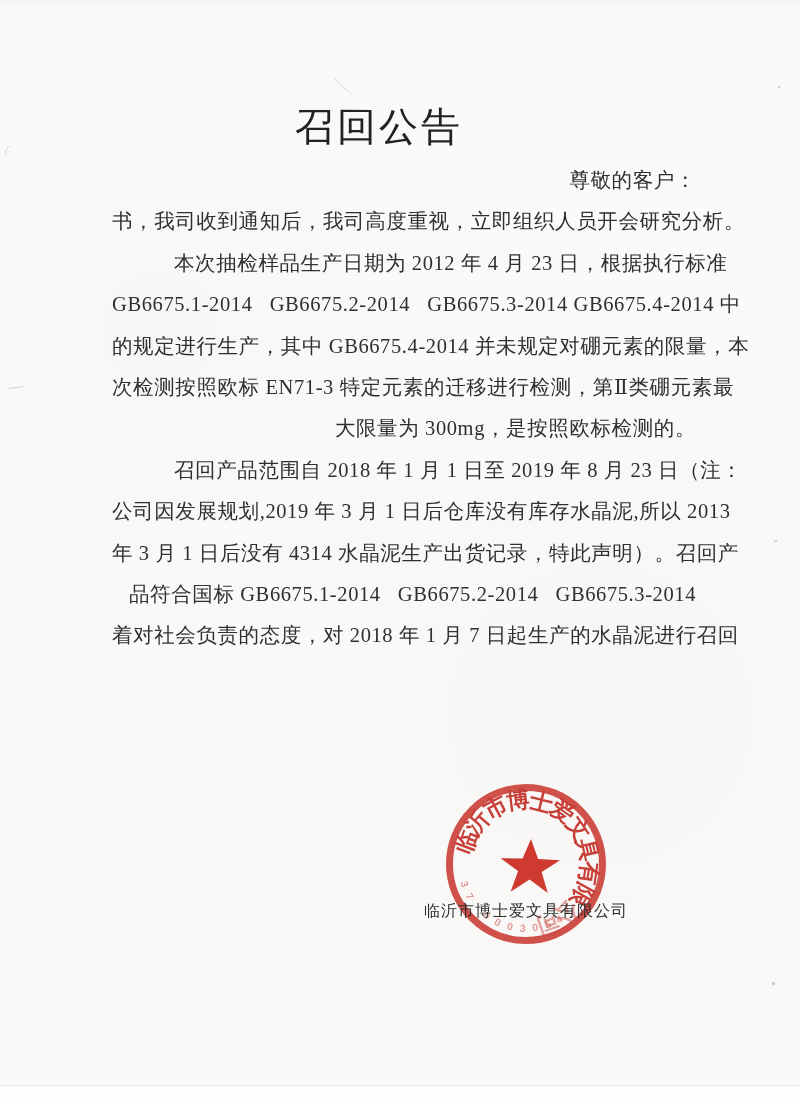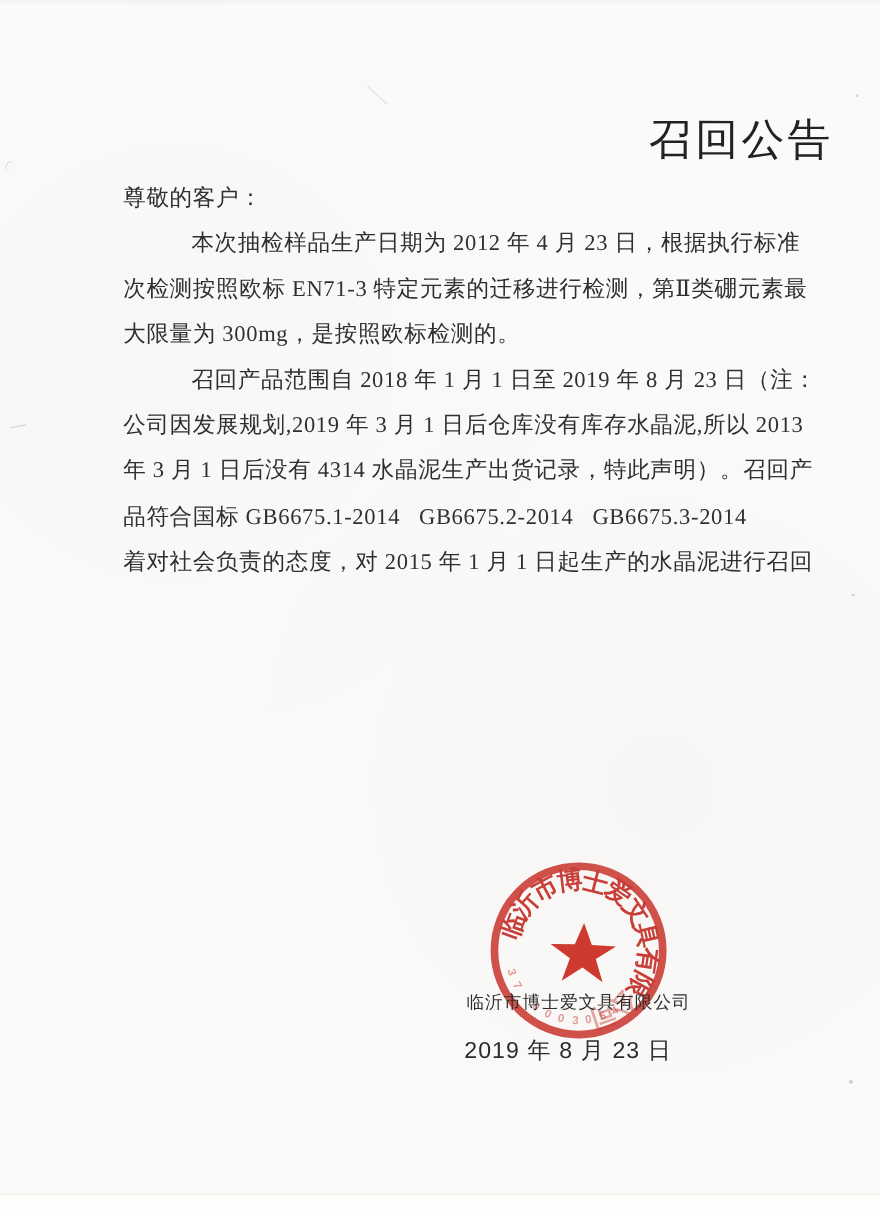--- a/index.html
+++ b/index.html
@@ -12,28 +12,28 @@
     position:relative;width:800px;height:1100px;
     background:
       radial-gradient(circle at 20% 30%, rgba(0,0,0,0.012), transparent 40%),
       radial-gradient(circle at 75% 65%, rgba(0,0,0,0.015), transparent 45%),
       linear-gradient(180deg, rgba(0,0,0,0.03) 0px, rgba(0,0,0,0) 5px),
       #fbfaf8;
     color:#2f2f2f;
   }
   .doc-title{
     position:absolute;top:100px;left:0;width:758px;
-    text-align:right;font-size:39px;letter-spacing:3px;color:#222;
+    text-align:center;font-size:39px;letter-spacing:3px;color:#222;
     font-weight:400;
   }
   .body-text{
     position:absolute;top:160px;left:112px;width:584px;
     font-size:20.5px;line-height:41.4px;letter-spacing:0.6px;
   }
-  .line{white-space:pre;}
+  .line{white-space:pre;text-align:right;}
   .line.indent{padding-left:62px;}
   .signature-company{
     position:absolute;top:901px;left:424px;
     font-size:16px;letter-spacing:1px;color:#2e2e2e;z-index:3;
   }
   .signature-date{
     position:absolute;top:941px;left:422px;
     font-family:"Liberation Sans","DejaVu Sans",sans-serif;
     font-size:21px;letter-spacing:1px;color:#2b2b2b;z-index:3;
   }
@@ -76,28 +76,31 @@
 </head>
 <body>
 
 <div class="page">
 
   <div class="doc-title">召回公告</div>
 
   <div class="body-text">
     <div class="line">尊敬的客户：</div>
     <div id="paragraphs">
+        <div class="line">书，我司收到通知后，我司高度重视，立即组织人员开会研究分析。</div>
         <div class="line indent">本次抽检样品生产日期为 2012 年 4 月 23 日，根据执行标准</div>
+        <div class="line">GB6675.1-2014   GB6675.2-2014   GB6675.3-2014 GB6675.4-2014 中</div>
+        <div class="line">的规定进行生产，其中 GB6675.4-2014 并未规定对硼元素的限量，本</div>
         <div class="line">次检测按照欧标 EN71-3 特定元素的迁移进行检测，第Ⅱ类硼元素最</div>
         <div class="line">大限量为 300mg，是按照欧标检测的。</div>
         <div class="line indent">召回产品范围自 2018 年 1 月 1 日至 2019 年 8 月 23 日（注：</div>
         <div class="line">公司因发展规划,2019 年 3 月 1 日后仓库没有库存水晶泥,所以 2013</div>
         <div class="line">年 3 月 1 日后没有 4314 水晶泥生产出货记录，特此声明）。召回产</div>
         <div class="line">品符合国标 GB6675.1-2014   GB6675.2-2014   GB6675.3-2014</div>
-        <div class="line">着对社会负责的态度，对 2015 年 1 月 1 日起生产的水晶泥进行召回</div>
+        <div class="line">着对社会负责的态度，对 2018 年 1 月 7 日起生产的水晶泥进行召回</div>
       </div>
   </div>
 
   <div class="seal" id="seal">
     <div class="seal-ring"></div>
     <div class="seal-star"></div>
   <div class="seal-char" style="left: 11.7994px; top: 49.4527px; transform: rotate(-70deg);">临</div>
       <div class="seal-char" style="left: 23.4533px; top: 29.6683px; transform: rotate(-49deg);">沂</div>
       <div class="seal-char" style="left: 41.4233px; top: 15.3743px; transform: rotate(-28deg);">市</div>
       <div class="seal-char" style="left: 63.3222px; top: 8.46959px; transform: rotate(-7deg);">博</div>
@@ -114,21 +117,20 @@
       <div class="seal-digit" style="left: 40.0393px; top: 129.775px; transform: rotate(37.5deg);">0</div>
       <div class="seal-digit" style="left: 50.9442px; top: 136.523px; transform: rotate(26deg);">0</div>
       <div class="seal-digit" style="left: 62.9757px; top: 140.961px; transform: rotate(14.5deg);">0</div>
       <div class="seal-digit" style="left: 75.6505px; top: 142.912px; transform: rotate(3deg);">3</div>
       <div class="seal-digit" style="left: 88.4598px; top: 142.297px; transform: rotate(351.5deg);">0</div>
       <div class="seal-digit" style="left: 100.889px; top: 139.14px; transform: rotate(340deg);">5</div>
       <div class="seal-digit" style="left: 112.44px; top: 133.569px; transform: rotate(328.5deg);">4</div>
     </div>
 
   <div class="signature-company">临沂市博士爱文具有限公司</div>
-  <div class="signature-date">2019 年 8 月 23 日</div>
 
   <div class="artifact a-curl"></div>
   <div class="artifact a-squiggle"></div>
   <div class="artifact a-crease"></div>
   <div class="artifact a-speck1"></div>
   <div class="artifact a-speck2"></div>
   <div class="artifact a-speck3"></div>
   <div class="artifact a-bottom-edge"></div>
 
 </div>

